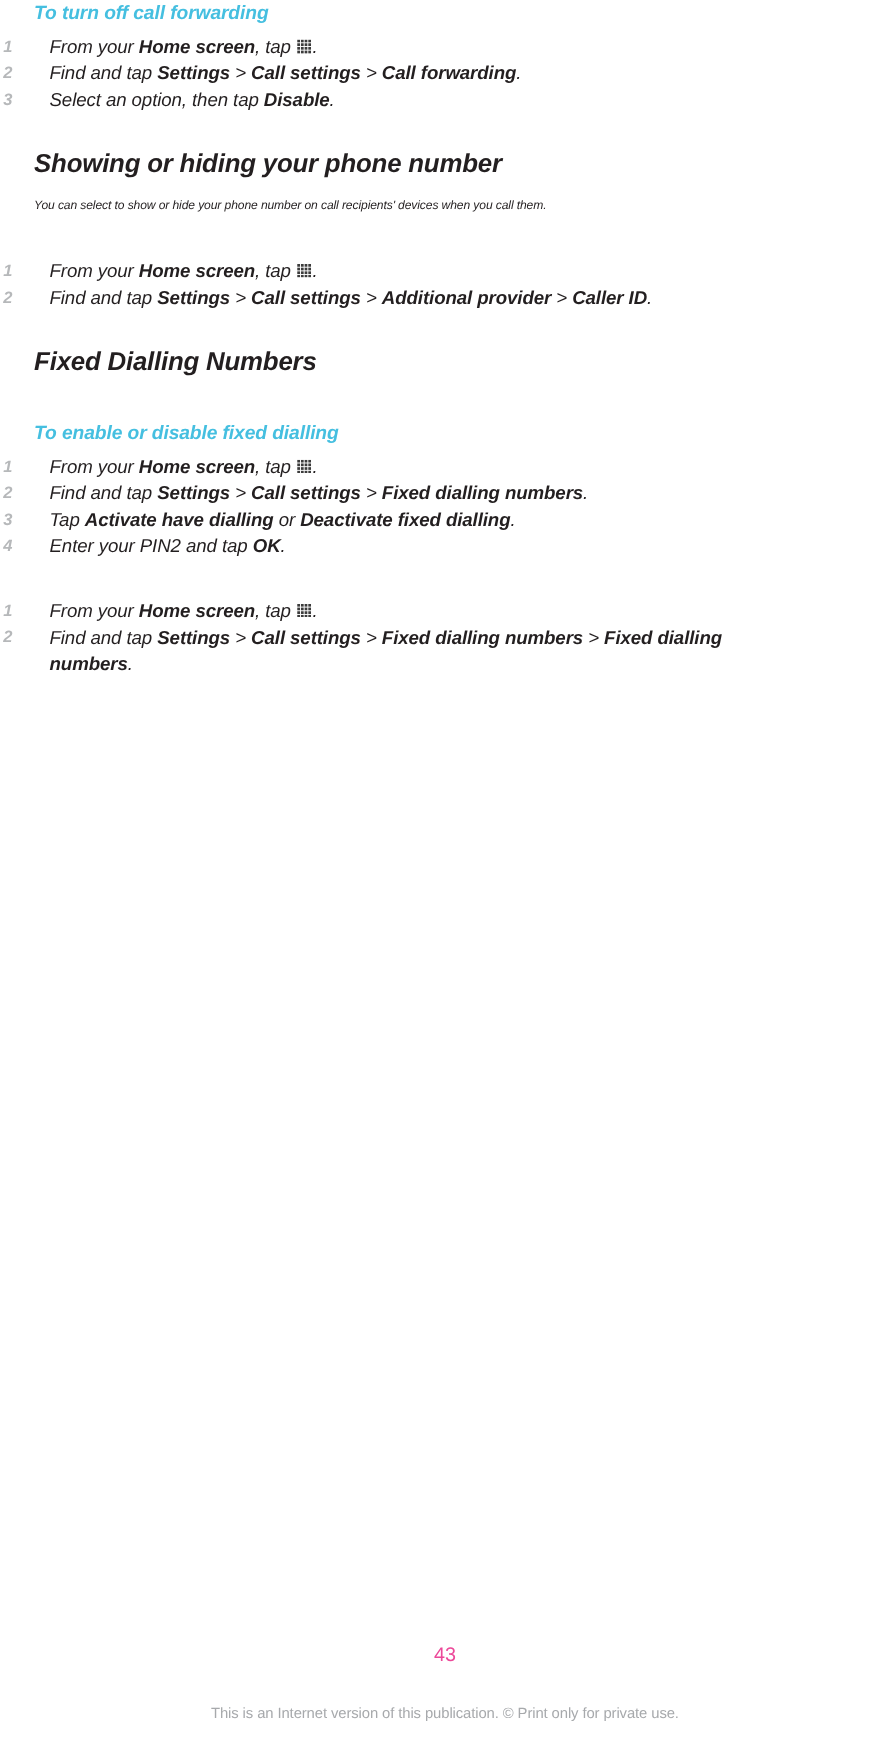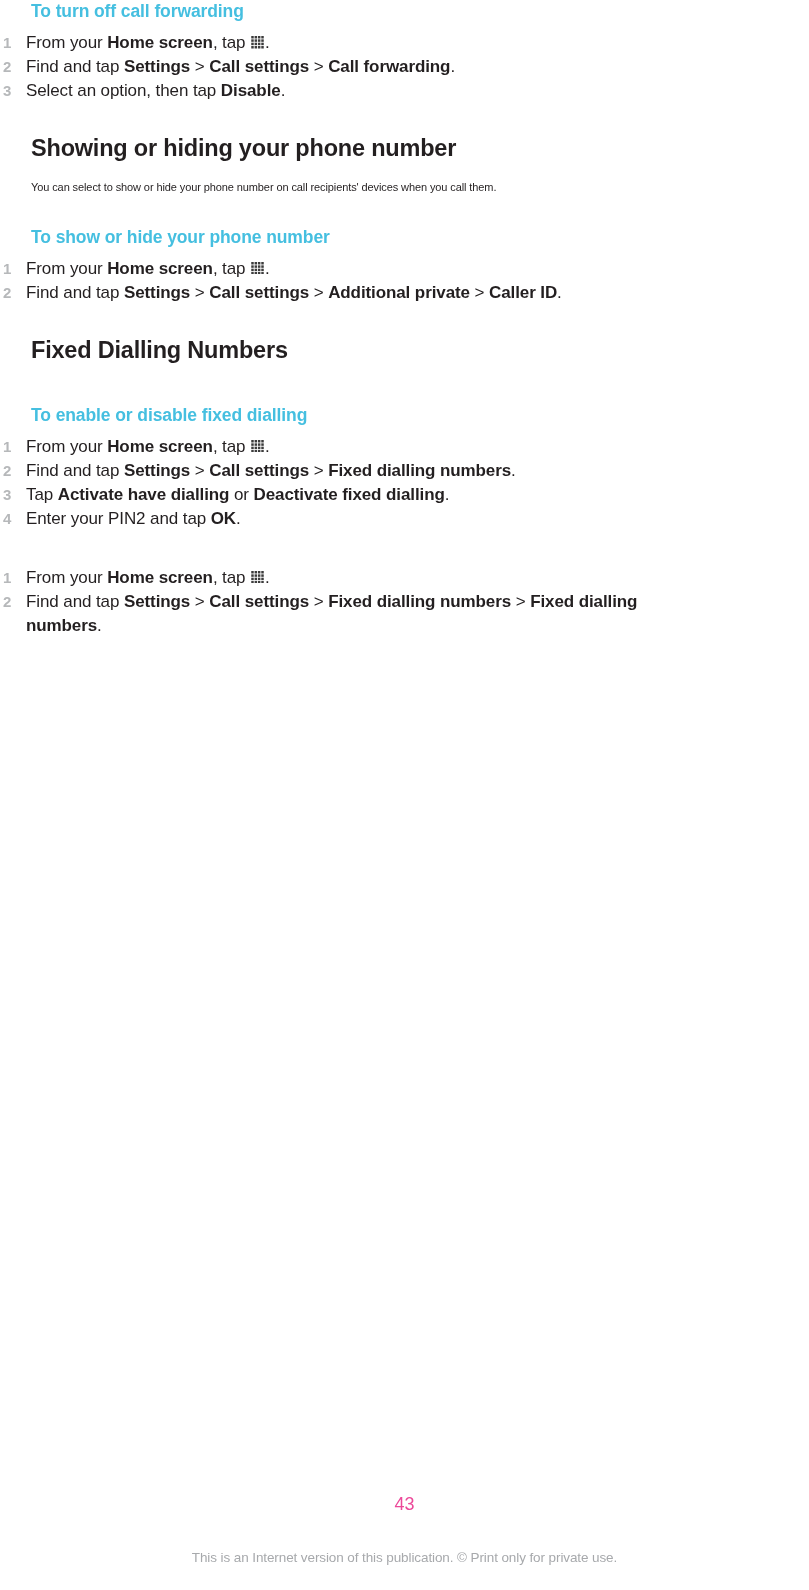--- a/index.html
+++ b/index.html
@@ -20,20 +20,21 @@
     position: relative;
     width: 809px;
     height: 1590px;
     padding: 0;
   }
   .content {
     position: absolute;
     left: 0;
     top: 0;
     width: 699px;
+    font-style: italic;
   }
 
   
   h2.section-title {
     font-size: 23.5px;
     font-weight: bold;
     color: #231f20;
     margin: 0;
     padding: 0 12px 0 31px;
     letter-spacing: -0.2px;
@@ -64,21 +65,21 @@
     list-style: none;
     margin: 0;
     padding: 0;
     counter-reset: stepnum;
   }
   ol.steps > li {
     position: relative;
     font-size: 17px;
     line-height: 24px;
     color: #231f20;
-    padding: 0 0 0 26px;
+    padding: 0 0 0 45px;
     letter-spacing: -0.1px;
     counter-increment: stepnum;
   }
   ol.steps > li::before {
     content: counter(stepnum);
     position: absolute;
     left: 3px;
     top: 0;
     width: 16px;
     text-align: left;
@@ -160,42 +161,41 @@
       </ol>
 
     <div class="sp-h2"></div>
 
     <h2 class="section-title">Showing or hiding your phone number</h2>
     <div class="sp-para"></div>
     <p class="body-text">You can select to show or hide your phone number on call recipients' devices when you call them.</p>
 
     <div class="sp-h3"></div>
 
-    <h3 class="proc-title">To show or hide your phone number</h3>
-    <div class="sp-list"></div>
-    <ol class="steps">
-        <li>From your <b>Home screen</b>, tap <span class="grid-icon"><svg width="13" height="12.5" viewBox="0 0 13.10 13.10">
-              <rect x="0.00" y="0.00" width="2.6" height="2.6" fill="#3b3b3b"></rect>
-              <rect x="3.50" y="0.00" width="2.6" height="2.6" fill="#3b3b3b"></rect>
-              <rect x="7.00" y="0.00" width="2.6" height="2.6" fill="#3b3b3b"></rect>
-              <rect x="10.50" y="0.00" width="2.6" height="2.6" fill="#3b3b3b"></rect>
-              <rect x="0.00" y="3.50" width="2.6" height="2.6" fill="#3b3b3b"></rect>
-              <rect x="3.50" y="3.50" width="2.6" height="2.6" fill="#3b3b3b"></rect>
-              <rect x="7.00" y="3.50" width="2.6" height="2.6" fill="#3b3b3b"></rect>
-              <rect x="10.50" y="3.50" width="2.6" height="2.6" fill="#3b3b3b"></rect>
-              <rect x="0.00" y="7.00" width="2.6" height="2.6" fill="#3b3b3b"></rect>
-              <rect x="3.50" y="7.00" width="2.6" height="2.6" fill="#3b3b3b"></rect>
-              <rect x="7.00" y="7.00" width="2.6" height="2.6" fill="#3b3b3b"></rect>
-              <rect x="10.50" y="7.00" width="2.6" height="2.6" fill="#3b3b3b"></rect>
-              <rect x="0.00" y="10.50" width="2.6" height="2.6" fill="#3b3b3b"></rect>
-              <rect x="3.50" y="10.50" width="2.6" height="2.6" fill="#3b3b3b"></rect>
-              <rect x="7.00" y="10.50" width="2.6" height="2.6" fill="#3b3b3b"></rect>
-              <rect x="10.50" y="10.50" width="2.6" height="2.6" fill="#3b3b3b"></rect>
-            </svg></span>.</li>
-        <li>Find and tap <b>Settings</b><span class="sep"> &gt; </span><b>Call settings</b><span class="sep"> &gt; </span><b>Additional private</b><span class="sep"> &gt; </span><b>Caller ID</b>.</li>
+    <div class="sp-list"></div>
+    <ol class="steps">
+        <li>From your <b>Home screen</b>, tap <span class="grid-icon"><svg width="13" height="12.5" viewBox="0 0 13.10 13.10">
+              <rect x="0.00" y="0.00" width="2.6" height="2.6" fill="#3b3b3b"></rect>
+              <rect x="3.50" y="0.00" width="2.6" height="2.6" fill="#3b3b3b"></rect>
+              <rect x="7.00" y="0.00" width="2.6" height="2.6" fill="#3b3b3b"></rect>
+              <rect x="10.50" y="0.00" width="2.6" height="2.6" fill="#3b3b3b"></rect>
+              <rect x="0.00" y="3.50" width="2.6" height="2.6" fill="#3b3b3b"></rect>
+              <rect x="3.50" y="3.50" width="2.6" height="2.6" fill="#3b3b3b"></rect>
+              <rect x="7.00" y="3.50" width="2.6" height="2.6" fill="#3b3b3b"></rect>
+              <rect x="10.50" y="3.50" width="2.6" height="2.6" fill="#3b3b3b"></rect>
+              <rect x="0.00" y="7.00" width="2.6" height="2.6" fill="#3b3b3b"></rect>
+              <rect x="3.50" y="7.00" width="2.6" height="2.6" fill="#3b3b3b"></rect>
+              <rect x="7.00" y="7.00" width="2.6" height="2.6" fill="#3b3b3b"></rect>
+              <rect x="10.50" y="7.00" width="2.6" height="2.6" fill="#3b3b3b"></rect>
+              <rect x="0.00" y="10.50" width="2.6" height="2.6" fill="#3b3b3b"></rect>
+              <rect x="3.50" y="10.50" width="2.6" height="2.6" fill="#3b3b3b"></rect>
+              <rect x="7.00" y="10.50" width="2.6" height="2.6" fill="#3b3b3b"></rect>
+              <rect x="10.50" y="10.50" width="2.6" height="2.6" fill="#3b3b3b"></rect>
+            </svg></span>.</li>
+        <li>Find and tap <b>Settings</b><span class="sep"> &gt; </span><b>Call settings</b><span class="sep"> &gt; </span><b>Additional provider</b><span class="sep"> &gt; </span><b>Caller ID</b>.</li>
       </ol>
 
     <div class="sp-h2"></div>
 
     <h2 class="section-title">Fixed Dialling Numbers</h2>
     <div class="sp-para"></div>
 
     <div class="sp-h3"></div>
 
     <h3 class="proc-title">To enable or disable fixed dialling</h3>

